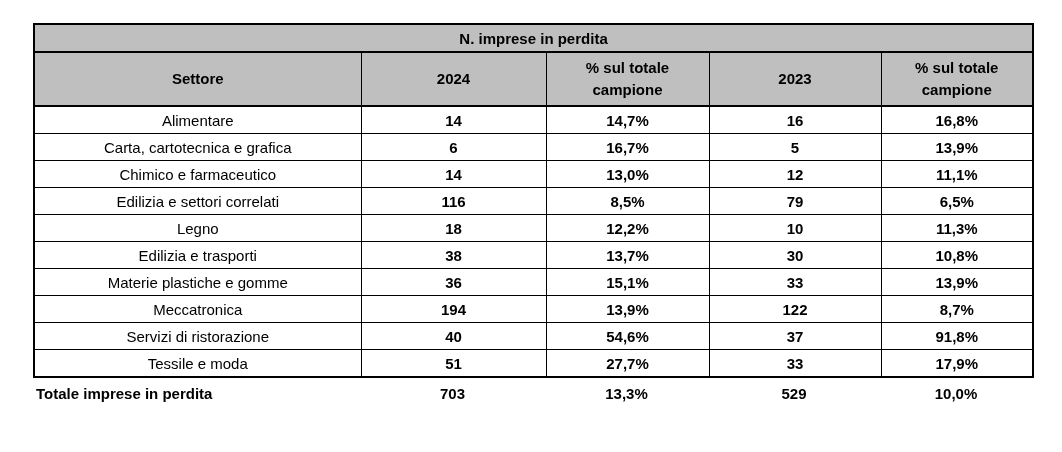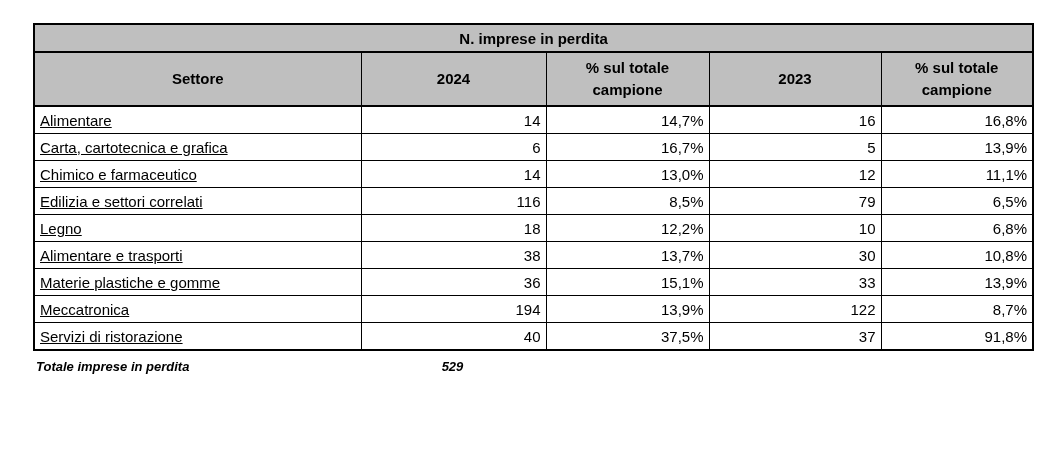--- a/index.html
+++ b/index.html
@@ -44,31 +44,30 @@
   th{
     background:var(--header-bg);
     font-weight:bold;
     text-align:center;
     height:52px;
     border-bottom:2px solid var(--border-color);
     line-height:1.45;
     white-space:normal;
     vertical-align:middle;
   }
-  td.sector{ text-align:left; height:26px;text-decoration:underline; }
-  td.num{ text-align:right; height:26px; }
+  td.sector{ text-align:center; height:26px; }
+  td.num{ text-align:center; height:26px;font-weight:bold; }
   tbody tr:last-child td{ border-bottom:2px solid var(--border-color); }
   .total-row{
     display:grid;
     grid-template-columns:327px 185px 163px 172px 152px;
     width:999px;
     margin-top:4px;
-    font-size:13px;
+    font-size:15px;
     font-weight:bold;
-    font-style:italic;
     line-height:24px;
   }
   .total-row .t-label{ text-align:left; padding-left:3px; }
   .total-row .t-num{ text-align:center; }
 </style>
 </head>
 <body>
 
 <div class="table-wrap">
   <table>
@@ -118,24 +117,24 @@
           <td class="num">116</td>
           <td class="num">8,5%</td>
           <td class="num">79</td>
           <td class="num">6,5%</td>
         </tr>
         <tr>
           <td class="sector">Legno</td>
           <td class="num">18</td>
           <td class="num">12,2%</td>
           <td class="num">10</td>
-          <td class="num">6,8%</td>
+          <td class="num">11,3%</td>
         </tr>
         <tr>
-          <td class="sector">Alimentare e trasporti</td>
+          <td class="sector">Edilizia e trasporti</td>
           <td class="num">38</td>
           <td class="num">13,7%</td>
           <td class="num">30</td>
           <td class="num">10,8%</td>
         </tr>
         <tr>
           <td class="sector">Materie plastiche e gomme</td>
           <td class="num">36</td>
           <td class="num">15,1%</td>
           <td class="num">33</td>
@@ -144,24 +143,34 @@
         <tr>
           <td class="sector">Meccatronica</td>
           <td class="num">194</td>
           <td class="num">13,9%</td>
           <td class="num">122</td>
           <td class="num">8,7%</td>
         </tr>
         <tr>
           <td class="sector">Servizi di ristorazione</td>
           <td class="num">40</td>
-          <td class="num">37,5%</td>
+          <td class="num">54,6%</td>
           <td class="num">37</td>
           <td class="num">91,8%</td>
+        </tr>
+        <tr>
+          <td class="sector">Tessile e moda</td>
+          <td class="num">51</td>
+          <td class="num">27,7%</td>
+          <td class="num">33</td>
+          <td class="num">17,9%</td>
         </tr>
       </tbody>
   </table>
 
   <div class="total-row">
     <span class="t-label">Totale imprese in perdita</span>
+    <span class="t-num">703</span>
+    <span class="t-num">13,3%</span>
     <span class="t-num">529</span>
+    <span class="t-num">10,0%</span>
   </div>
 </div>
 
 </body></html>

